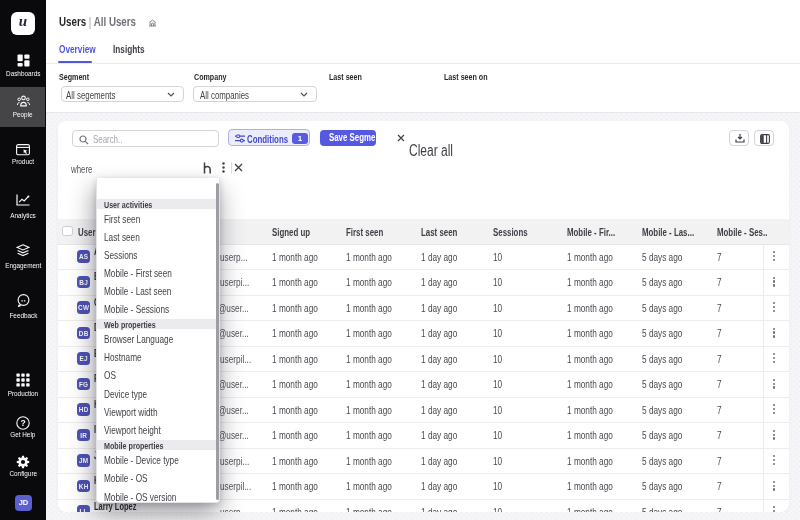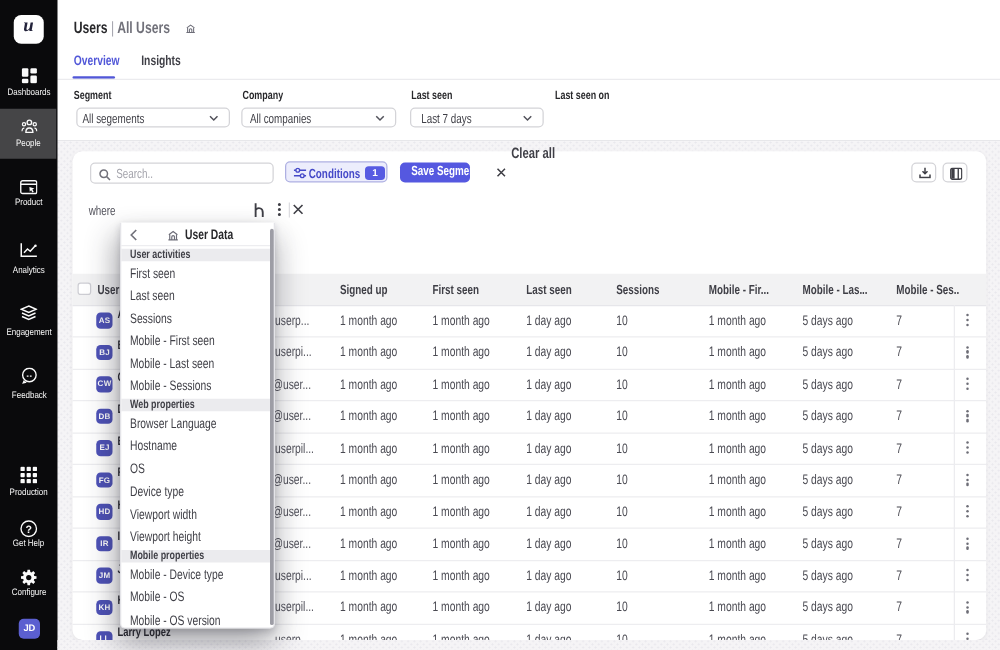--- a/index.html
+++ b/index.html
@@ -26,21 +26,21 @@
 
 #page{position:absolute;left:46px;top:113px;width:754px;height:407px;background:#f5f4f6;background-image:radial-gradient(#e9e8ed 0.65px,rgba(255,255,255,0) 0.95px),radial-gradient(#e9e8ed 0.65px,rgba(255,255,255,0) 0.95px);background-size:5px 5px;background-position:0.5px 1px,3px 3.5px}
 #panel{position:absolute;left:58px;top:120.5px;width:731px;height:391px;background:#fff;border-radius:8px;box-shadow:0 1px 3px rgba(24,24,27,.05)}
 
 #search{position:absolute;left:71.5px;top:130px;width:147.5px;height:16.5px;border:1px solid #d4d4d8;border-radius:4px;background:#fff}
 #search span{position:absolute;left:20px;top:2.2px;font-size:10.5px;color:#a3a3ab}
 #condbtn{position:absolute;left:227.5px;top:129.3px;width:82px;height:16.8px;background:#ecedfc;border:1px solid #aeb0e2;border-radius:4px}
 #condbtn .lbl{position:absolute;left:18.5px;top:2.4px;font-size:10.5px;font-weight:bold;color:#4549c8}
 #badge{position:absolute;left:63.5px;top:2.6px;width:16px;height:11.2px;background:#575be2;border-radius:3px;color:#fff;font-size:8px;font-weight:bold;text-align:center;line-height:11.2px}
 #savebtn{position:absolute;left:319.5px;top:129.8px;width:56px;height:15.8px;background:#5558e0;border-radius:4px;color:#fff;font-size:10.5px;font-weight:bold;text-align:left;line-height:15.8px}
-#clear{position:absolute;left:408.8px;top:115px;font-size:12px;font-weight:bold;color:#3f3f46}
+#clear{position:absolute;left:408.8px;top:142px;font-size:16px;font-weight:normal;color:#3f3f46}
 .iconbtn{position:absolute;top:129.7px;width:20.7px;height:16.8px;border:1px solid #d4d4d8;border-radius:4px;background:#fff}
 
 #where{position:absolute;left:70.9px;top:162.5px;font-size:10.5px;color:#52525b}
 #wsel{position:absolute;left:96.5px;top:159.5px;width:99.5px;height:19px;border:1px solid #8a8ded;border-radius:7px;background:#fff}
 #wsel span{position:absolute;left:8px;top:3.6px;font-size:10.5px;color:#a1a1aa}
 #vline1{position:absolute;left:230.7px;top:161.5px;width:1px;height:12.5px;background:#dcdce0}
 
 #thead{position:absolute;left:58px;top:219px;width:731px;height:24.5px;background:#f2f2f3;border-radius:0}
 #thcb{position:absolute;left:62.4px;top:225.6px;width:10.8px;height:10.4px;background:#fff;border:1px solid #cdcdd3;border-radius:2.5px}
 .th{position:absolute;top:225.8px;font-size:10.5px;font-weight:bold;color:#3f3f46}
@@ -95,26 +95,20 @@
         <svg class="chev" style="right:8px" viewBox="0 0 8 5">
           <path d="M1 1 L4 4 L7 1" stroke="#52525b" stroke-width="1.2" fill="none"></path>
         </svg>
       </div>
   <div class="fsel" style="left:14.5px;width:123.5px">
         <span class="t" style="left:4.8px">All segements</span>
         <svg class="chev" style="right:8px" viewBox="0 0 8 5">
           <path d="M1 1 L4 4 L7 1" stroke="#52525b" stroke-width="1.2" fill="none"></path>
         </svg>
       </div>
-  <div class="fsel" style="left:281.5px;width:107px">
-        <span class="t" style="left:8px">Last 7 days</span>
-        <svg class="chev" style="right:8px" viewBox="0 0 8 5">
-          <path d="M1 1 L4 4 L7 1" stroke="#52525b" stroke-width="1.2" fill="none"></path>
-        </svg>
-      </div>
 </div>
 <div id="hdiv2"></div>
 <div id="page"></div>
 <div id="panel"></div>
 
 <div id="search">
       <svg class="abs" style="left:6.5px;top:3.5px" width="10" height="10" viewBox="0 0 10 10">
         <circle cx="4" cy="4" r="3" stroke="#71717a" stroke-width="1.2" fill="none"></circle>
         <path d="M6.3 6.3 L9 9" stroke="#71717a" stroke-width="1.2"></path>
       </svg>
@@ -366,29 +360,20 @@
 <div class="cv t" style="left:641.6px;top:505.7px">5 days ago</div>
 <div class="cv t" style="left:716.6px;top:505.7px">7</div>
 <div class="dots" style="top:506.3px">
       <i></i>
       <i></i>
       <i></i>
     </div>
 <div id="vdiv"></div>
 
 <div id="dd">
-<div id="ddhead">
-<svg id="ddback" viewBox="0 0 6 10">
-          <path d="M5 1 L1 5 L5 9" stroke="#71717a" stroke-width="1.3" fill="none"></path>
-        </svg>
-<svg class="abs" style="left:36.5px;top:6px" width="9" height="9" viewBox="0 0 10 10">
-          <path d="M1.2 4.2 L5 1.4 L8.8 4.2 M2 4.2 V8.6 M8 4.2 V8.6 M0.8 8.8 H9.2 M3.8 8.6 V6.2 a1.2 1.2 0 0 1 2.4 0 V8.6" stroke="#6d6d78" stroke-width="1.05" fill="none"></path>
-        </svg>
-<div id="ddtitle"><span class="t">User Data</span></div>
-</div>
 <div class="ddband" style="top:21.3px;height:9.6px">
         <span class="t">User activities</span>
       </div>
 <div class="ddi t" style="top:34.5px">First seen</div>
 <div class="ddi t" style="top:52.6px">Last seen</div>
 <div class="ddi t" style="top:70.7px">Sessions</div>
 <div class="ddi t" style="top:88.8px">Mobile - First seen</div>
 <div class="ddi t" style="top:106.9px">Mobile - Last seen</div>
 <div class="ddi t" style="top:125.0px">Mobile - Sessions</div>
 <div class="ddband" style="top:140.6px;height:10.2px">

